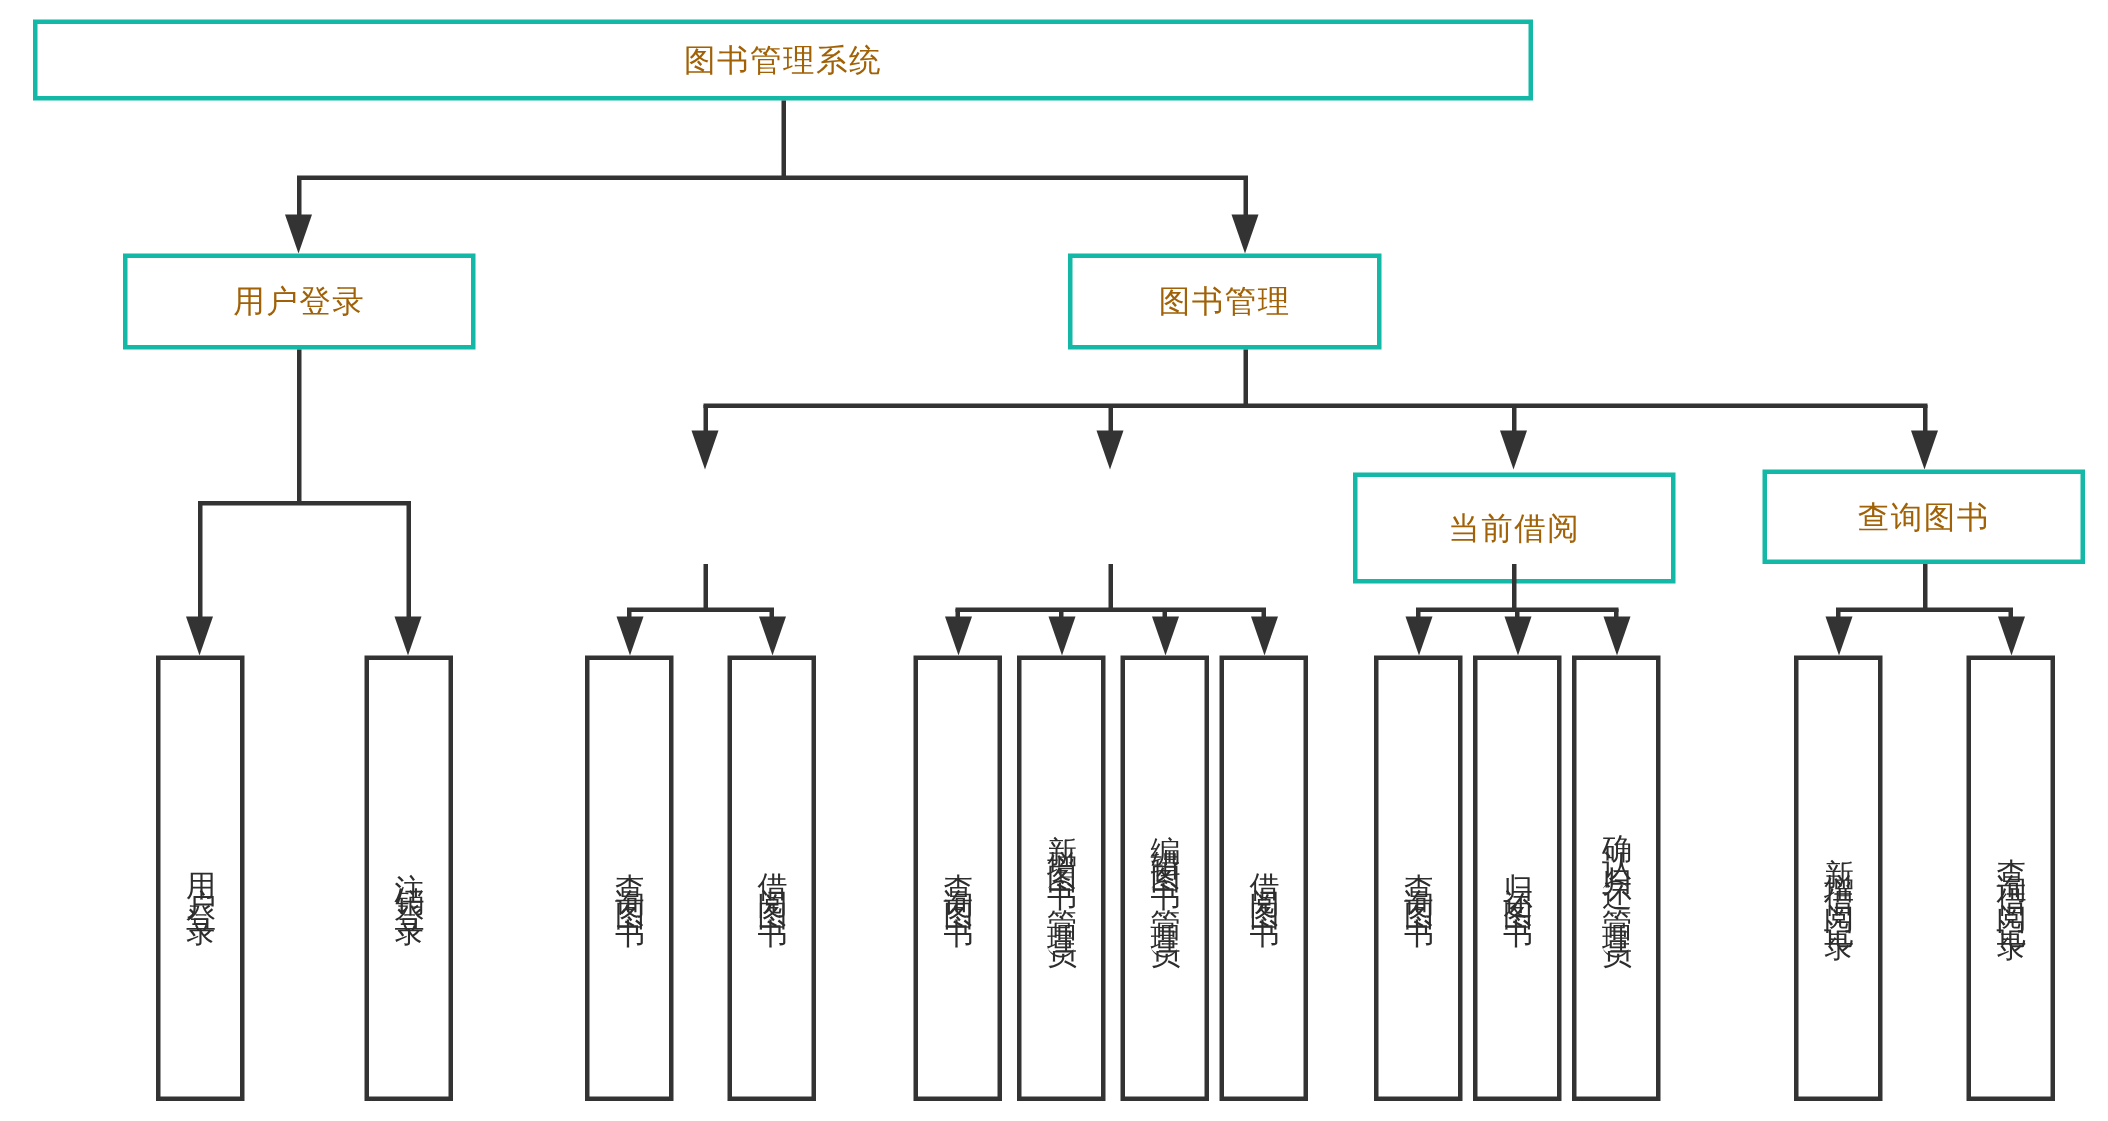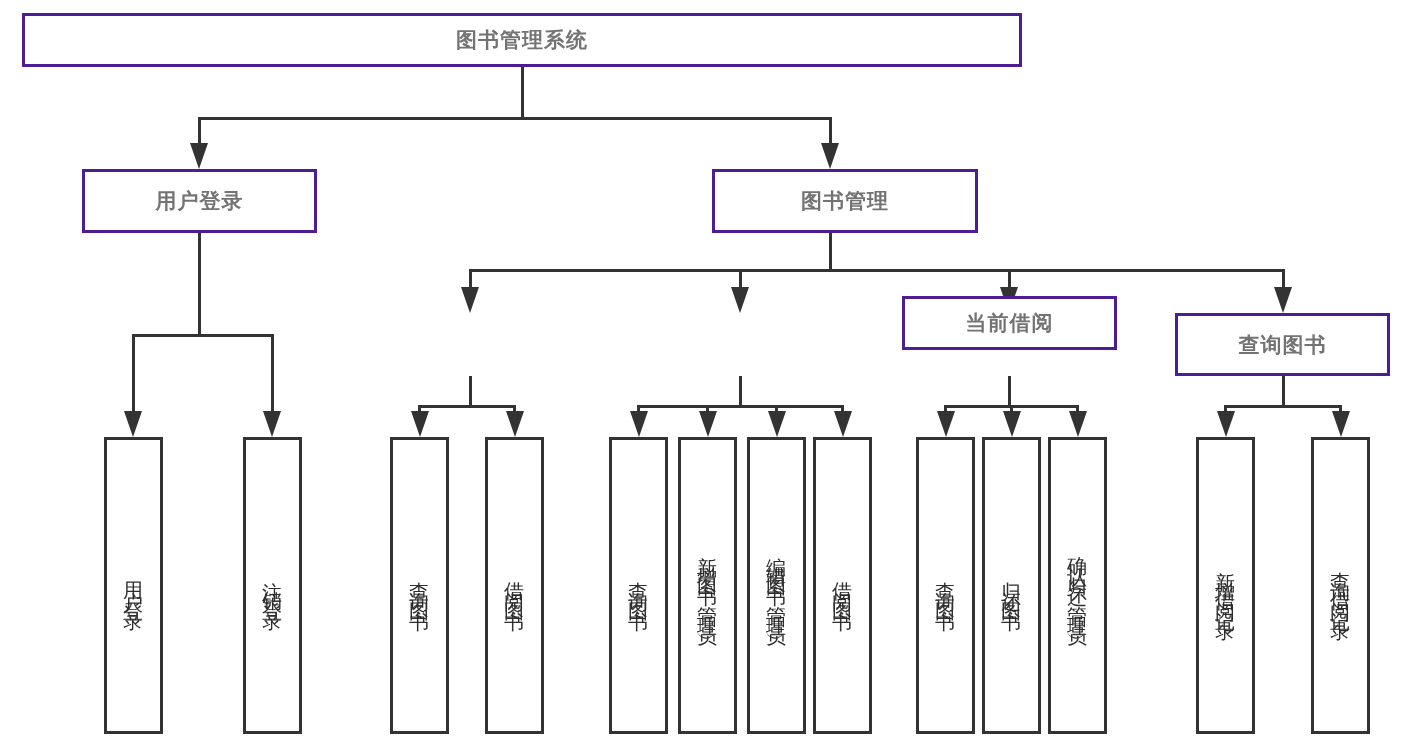--- a/index.html
+++ b/index.html
@@ -11,30 +11,29 @@
   #diagram {
     position: relative;
     width: 1405px;
     height: 747px;
     background: #ffffff;
     overflow: hidden;
   }
   .node {
     position: absolute;
     box-sizing: border-box;
-    border: 3px solid #4c1d95;
+    border: 3px solid #14b8a6;
     background: #ffffff;
     display: flex;
     align-items: center;
     justify-content: center;
-    color: #737373;
+    color: #a16207;
     font-size: 21px;
     letter-spacing: 1px;
     white-space: nowrap;
-    font-weight: bold;
   }
   .vnode {
     position: absolute;
     box-sizing: border-box;
     border: 3px solid #333333;
     background: #ffffff;
     display: flex;
     align-items: center;
     justify-content: center;
     color: #2d2d2d;
@@ -82,41 +81,41 @@
   <div class="node" style="left:22px; top:13px; width:1000px; height:54px;">图书管理系统</div>
 
   <div class="vline" style="left:520.5px; top:67px; height:52px;"></div>
   <div class="hline" style="left:197.5px; top:116.5px; width:634px;"></div>
   <div class="vline" style="left:197.5px; top:118px; height:29px;"></div>
   <div class="arrow" style="left:190px; top:143px;"></div>
   <div class="vline" style="left:828.5px; top:118px; height:29px;"></div>
   <div class="arrow" style="left:821px; top:143px;"></div>
 
   <div class="node" style="left:82px; top:169px; width:235px; height:64px;">用户登录</div>
-  <div class="node" style="left:712px; top:169px; width:266px; height:64px;">图书管理</div>
+  <div class="node" style="left:712px; top:169px; width:209px; height:64px;">图书管理</div>
 
   <div class="vline" style="left:197.5px; top:233px; height:103px;"></div>
   <div class="hline" style="left:131.5px; top:333.5px; width:142px;"></div>
   <div class="vline" style="left:131.5px; top:335px; height:79px;"></div>
   <div class="arrow" style="left:124px; top:411px;"></div>
   <div class="vline" style="left:270.5px; top:335px; height:79px;"></div>
   <div class="arrow" style="left:263px; top:411px;"></div>
 
   <div class="vline" style="left:828.5px; top:233px; height:38px;"></div>
   <div class="hline" style="left:468.5px; top:268.5px; width:816px;"></div>
   <div class="vline" style="left:468.5px; top:270px; height:20px;"></div>
   <div class="arrow" style="left:461px; top:287px;"></div>
   <div class="vline" style="left:738.5px; top:270px; height:20px;"></div>
   <div class="arrow" style="left:731px; top:287px;"></div>
   <div class="vline" style="left:1007.5px; top:270px; height:20px;"></div>
   <div class="arrow" style="left:1000px; top:287px;"></div>
   <div class="vline" style="left:1281.5px; top:270px; height:20px;"></div>
   <div class="arrow" style="left:1274px; top:287px;"></div>
 
-  <div class="node" style="left:902px; top:296px; width:215px; height:54px;">当前借阅</div>
+  <div class="node" style="left:902px; top:315px; width:215px; height:74px;">当前借阅</div>
   <div class="node" style="left:1175px; top:313px; width:215px; height:63px;">查询图书</div>
 
   <div class="vline" style="left:468.5px; top:376px; height:31px;"></div>
   <div class="hline" style="left:418px; top:404.5px; width:98px;"></div>
   <div class="vline" style="left:418px; top:406px; height:8px;"></div>
   <div class="arrow" style="left:410.5px; top:411px;"></div>
   <div class="vline" style="left:513px; top:406px; height:8px;"></div>
   <div class="arrow" style="left:505.5px; top:411px;"></div>
 
   <div class="vline" style="left:738.5px; top:376px; height:31px;"></div>

